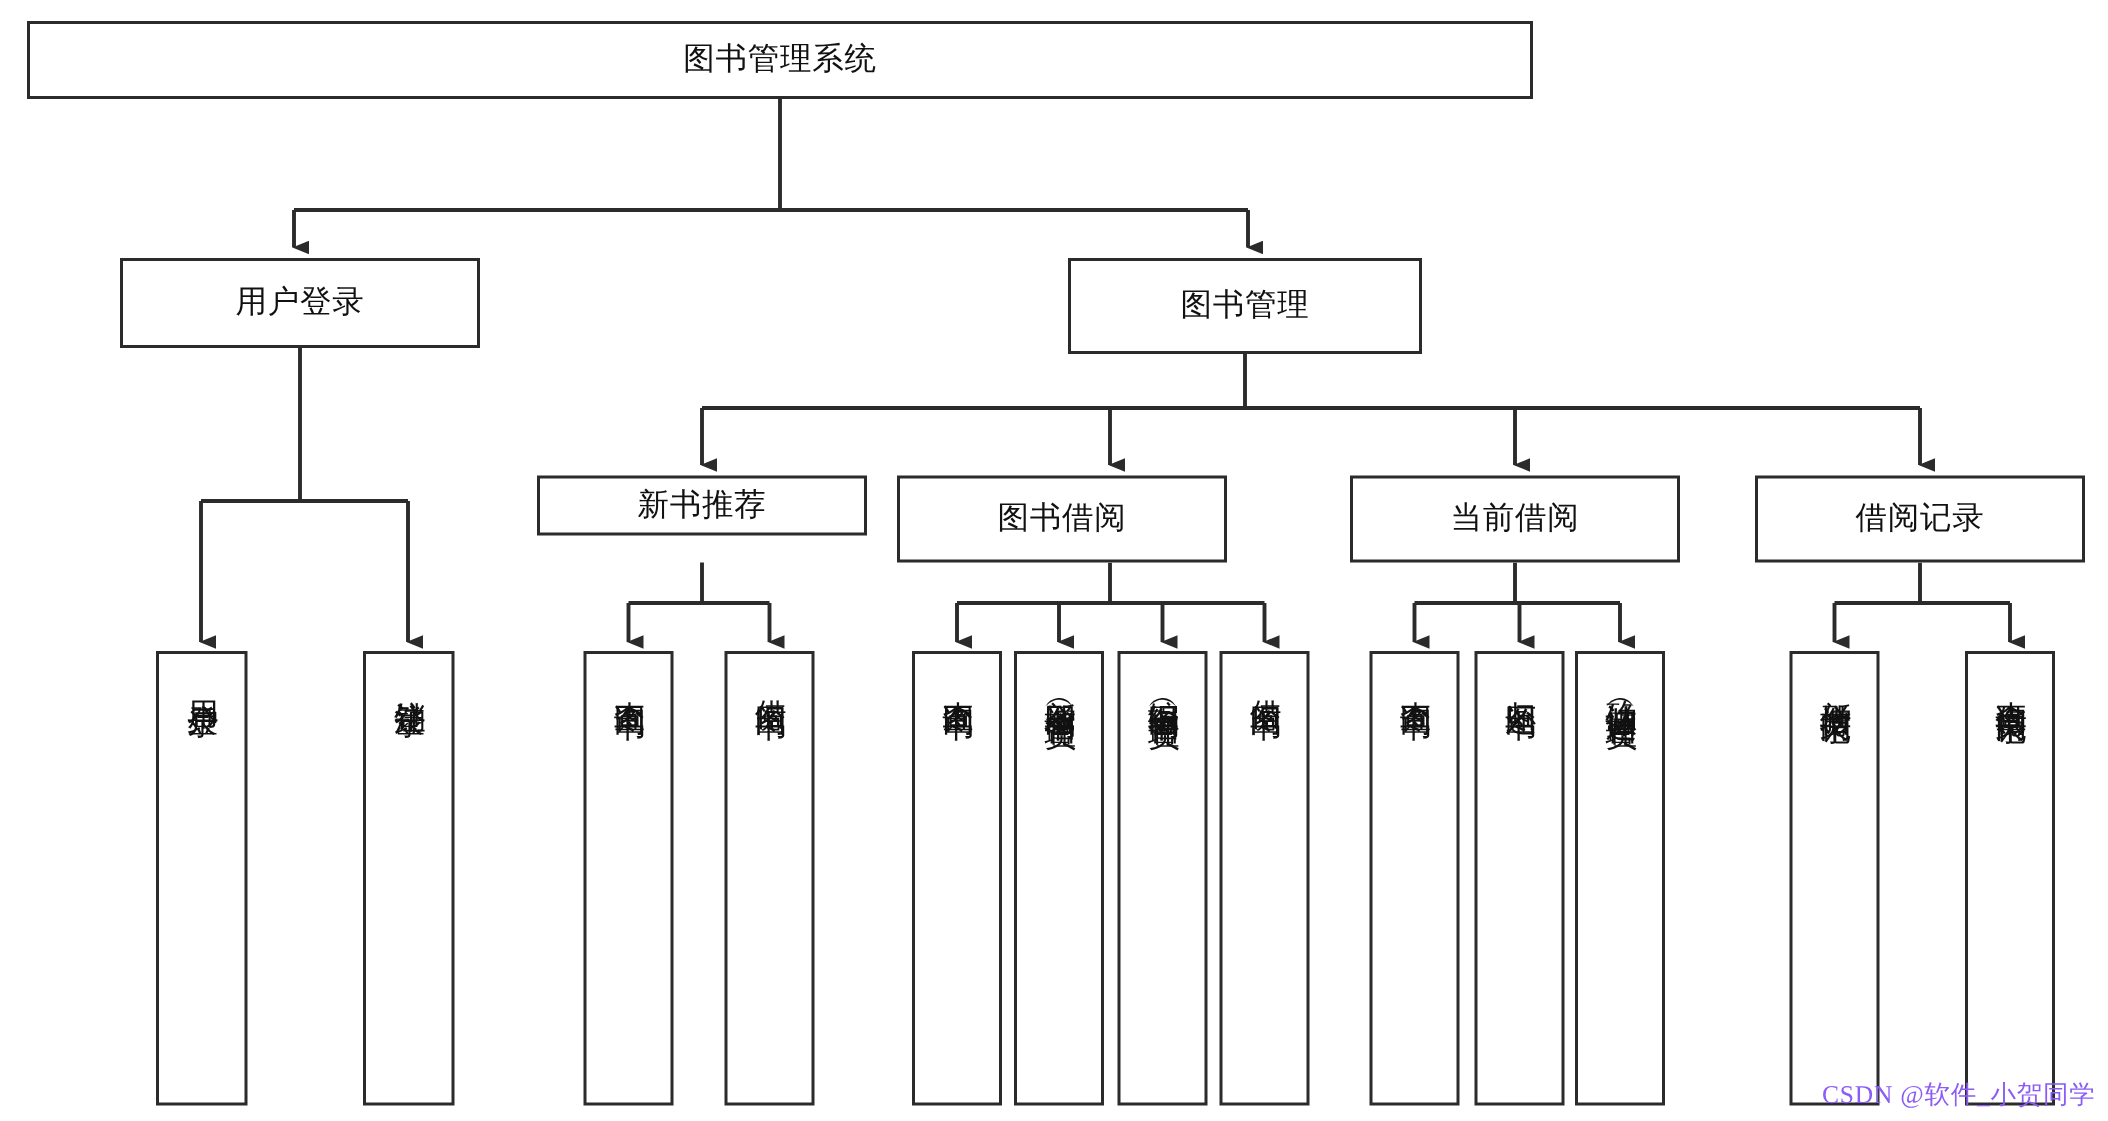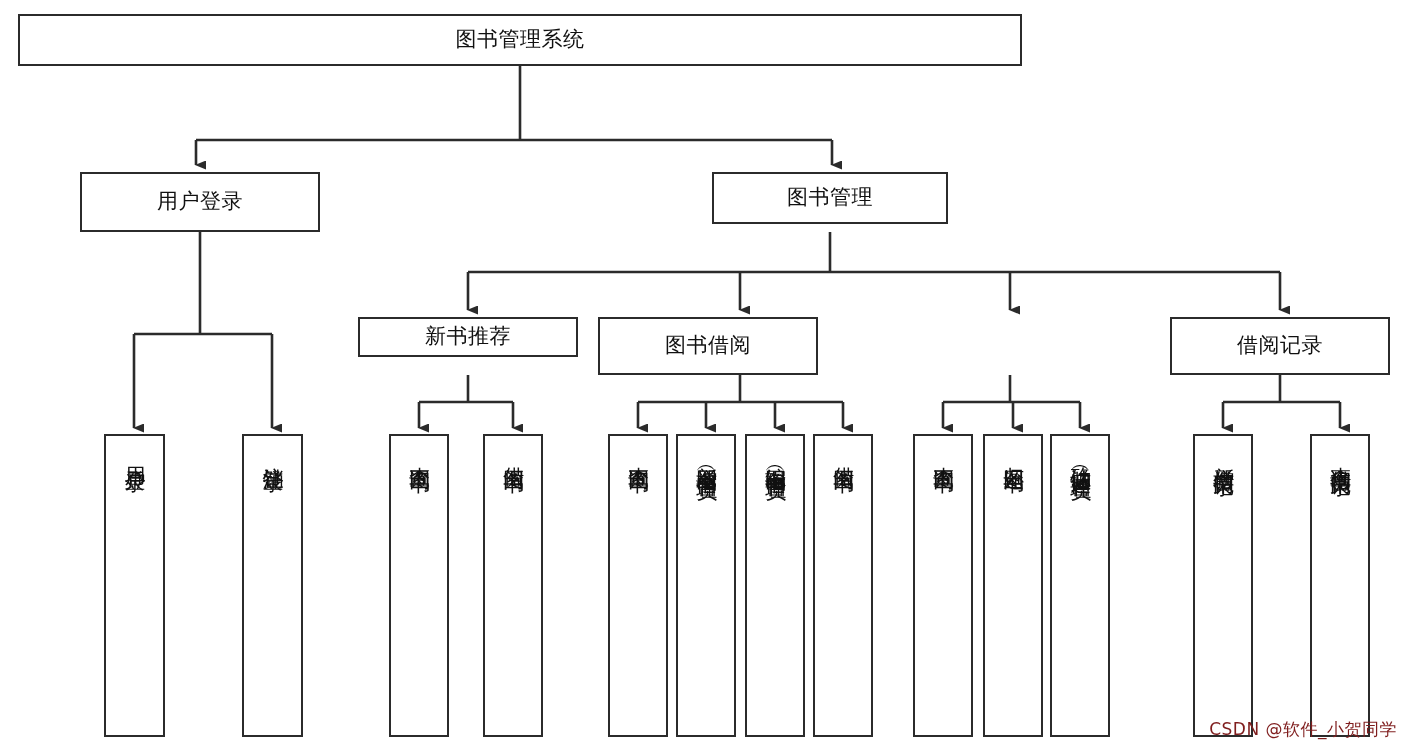--- a/index.html
+++ b/index.html
@@ -10,20 +10,21 @@
   }
   body {
     font-family: "DejaVu Sans", "Liberation Sans", sans-serif;
   }
   #canvas {
     position: relative;
     width: 1405px;
     height: 747px;
     background: #ffffff;
     overflow: hidden;
+    font-family: Liberation Serif, serif;
   }
   #diagram-svg {
     position: absolute;
     left: 0;
     top: 0;
     width: 1405px;
     height: 747px;
   }
   .node-box {
     position: absolute;
@@ -54,21 +55,21 @@
     line-height: 1.32;
     letter-spacing: 2px;
     color: #111111;
     white-space: nowrap;
   }
   .watermark {
     position: absolute;
     right: 8px;
     bottom: 6px;
     font-size: 17px;
-    color: #7f1d1d;
+    color: #8b5cf6;
     white-space: nowrap;
     letter-spacing: 0.5px;
     pointer-events: none;
     margin-top: 41px;
   }
 </style>
 </head>
 <body>
 
 <div id="canvas">
@@ -125,32 +126,35 @@
   </svg>
 
   <div class="node-box" style="left:18px; top:14px; width:1004px; height:52px;">
     <span class="node-label-h">图书管理系统</span>
   </div>
 
   <div class="node-box" style="left:80px; top:172px; width:240px; height:60px;">
     <span class="node-label-h">用户登录</span>
   </div>
 
-  <div class="node-box" style="left:712px; top:172px; width:236px; height:52px;">
+  <div class="node-box" style="left:712px; top:172px; width:236px; height:64px;">
     <span class="node-label-h">图书管理</span>
   </div>
 
   <div class="node-box" style="left:358px; top:317px; width:220px; height:40px;">
     <span class="node-label-h">新书推荐</span>
   </div>
 
   <div class="node-box" style="left:598px; top:317px; width:220px; height:58px;">
     <span class="node-label-h">图书借阅</span>
   </div>
 
+  <div class="node-box" style="left:900px; top:317px; width:220px; height:58px;">
+    <span class="node-label-h">当前借阅</span>
+  </div>
 
   <div class="node-box" style="left:1170px; top:317px; width:220px; height:58px;justify-content:center;">
     <span class="node-label-h">借阅记录</span>
   </div>
 
   <div class="node-box leaf" style="left:104px; top:434px; width:61px; height:303px;">
     <span class="node-label-v">用户登录</span>
   </div>
 
   <div class="node-box leaf" style="left:242px; top:434px; width:61px; height:303px;">

